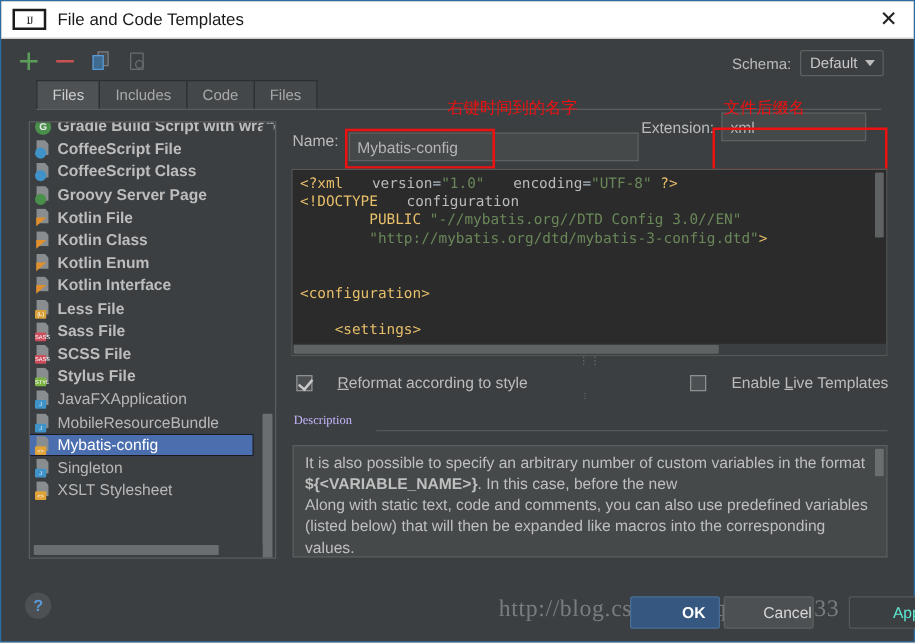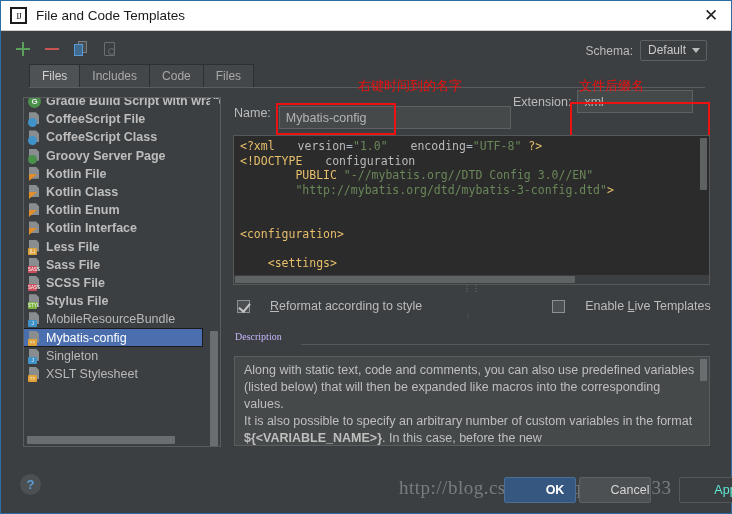--- a/index.html
+++ b/index.html
@@ -20,21 +20,21 @@
   }
 
   
   .titlebar {
     position: absolute; left: 0; top: 0; right: 0; height: 29px;
     background: #ffffff;
     display: flex; align-items: center;
     border-bottom: 1px solid #cfcfcf;
   }
   .ij-logo {
-    width: 17px; height: 17px; margin-left: 9px; margin-right: 9px;
+    width: 27px; height: 17px; margin-left: 9px; margin-right: 9px;
     background: #fff;
     border: 2px solid #1b1b1b;
     box-sizing: border-box;
     display: flex; align-items: center; justify-content: center;
     font-size: 9px; font-weight: normal; color: #1b1b1b;
     font-family: "Liberation Serif", serif;
     letter-spacing: -1px;
   }
   .title-text {
     font-size: 13.5px; color: #1a1a1a;
@@ -457,20 +457,27 @@
             <span class="page"></span>
             <span class="badge" style="background: rgb(124, 179, 66);">STYL</span>
           </span>
           <span class="lbl">Stylus File</span>
         </div>
         <div class="list-row">
           <span class="fic">
             <span class="page"></span>
             <span class="badge" style="background: rgb(63, 147, 200);">J</span>
           </span>
+          <span class="lbl">JavaFXApplication</span>
+        </div>
+        <div class="list-row">
+          <span class="fic">
+            <span class="page"></span>
+            <span class="badge" style="background: rgb(63, 147, 200);">J</span>
+          </span>
           <span class="lbl">MobileResourceBundle</span>
         </div>
         <div class="list-row selected">
           <span class="fic">
             <span class="page"></span>
             <span class="badge" style="background: rgb(224, 163, 58);">&lt;&gt;</span>
           </span>
           <span class="lbl">Mybatis-config</span>
         </div>
         <div class="list-row">
@@ -525,22 +532,22 @@
     <span style="width:104px; display:inline-block;"></span>
     <span class="cb"></span>
     <span class="cb-label"><span id="live-a">Enable </span><u>L</u><span id="live-b">ive Templates</span></span>
   </div>
   <div class="grip-dots">⁝</div>
 
   <div class="desc-legend">Description</div>
   <div class="desc-rule"></div>
   <div class="desc-box">
     <div class="desc-text" id="desc-text">
+        <div>It is also possible to specify an arbitrary number of custom variables in the format <b>${&lt;VARIABLE_NAME&gt;}</b>. In this case, before the new</div>
         <div>Along with static text, code and comments, you can also use predefined variables (listed below) that will then be expanded like macros into the corresponding values.</div>
-        <div>It is also possible to specify an arbitrary number of custom variables in the format <b>${&lt;VARIABLE_NAME&gt;}</b>. In this case, before the new</div>
       </div>
     <div class="desc-vthumb"></div>
   </div>
 
   <div class="help-btn">?</div>
   <div class="watermark">http://blog.csdn.net/qq_26819733</div>
   <div class="btn btn-ok">OK</div>
   <div class="btn btn-cancel">Cancel</div>
   <div class="btn btn-apply">Apply</div>
 

